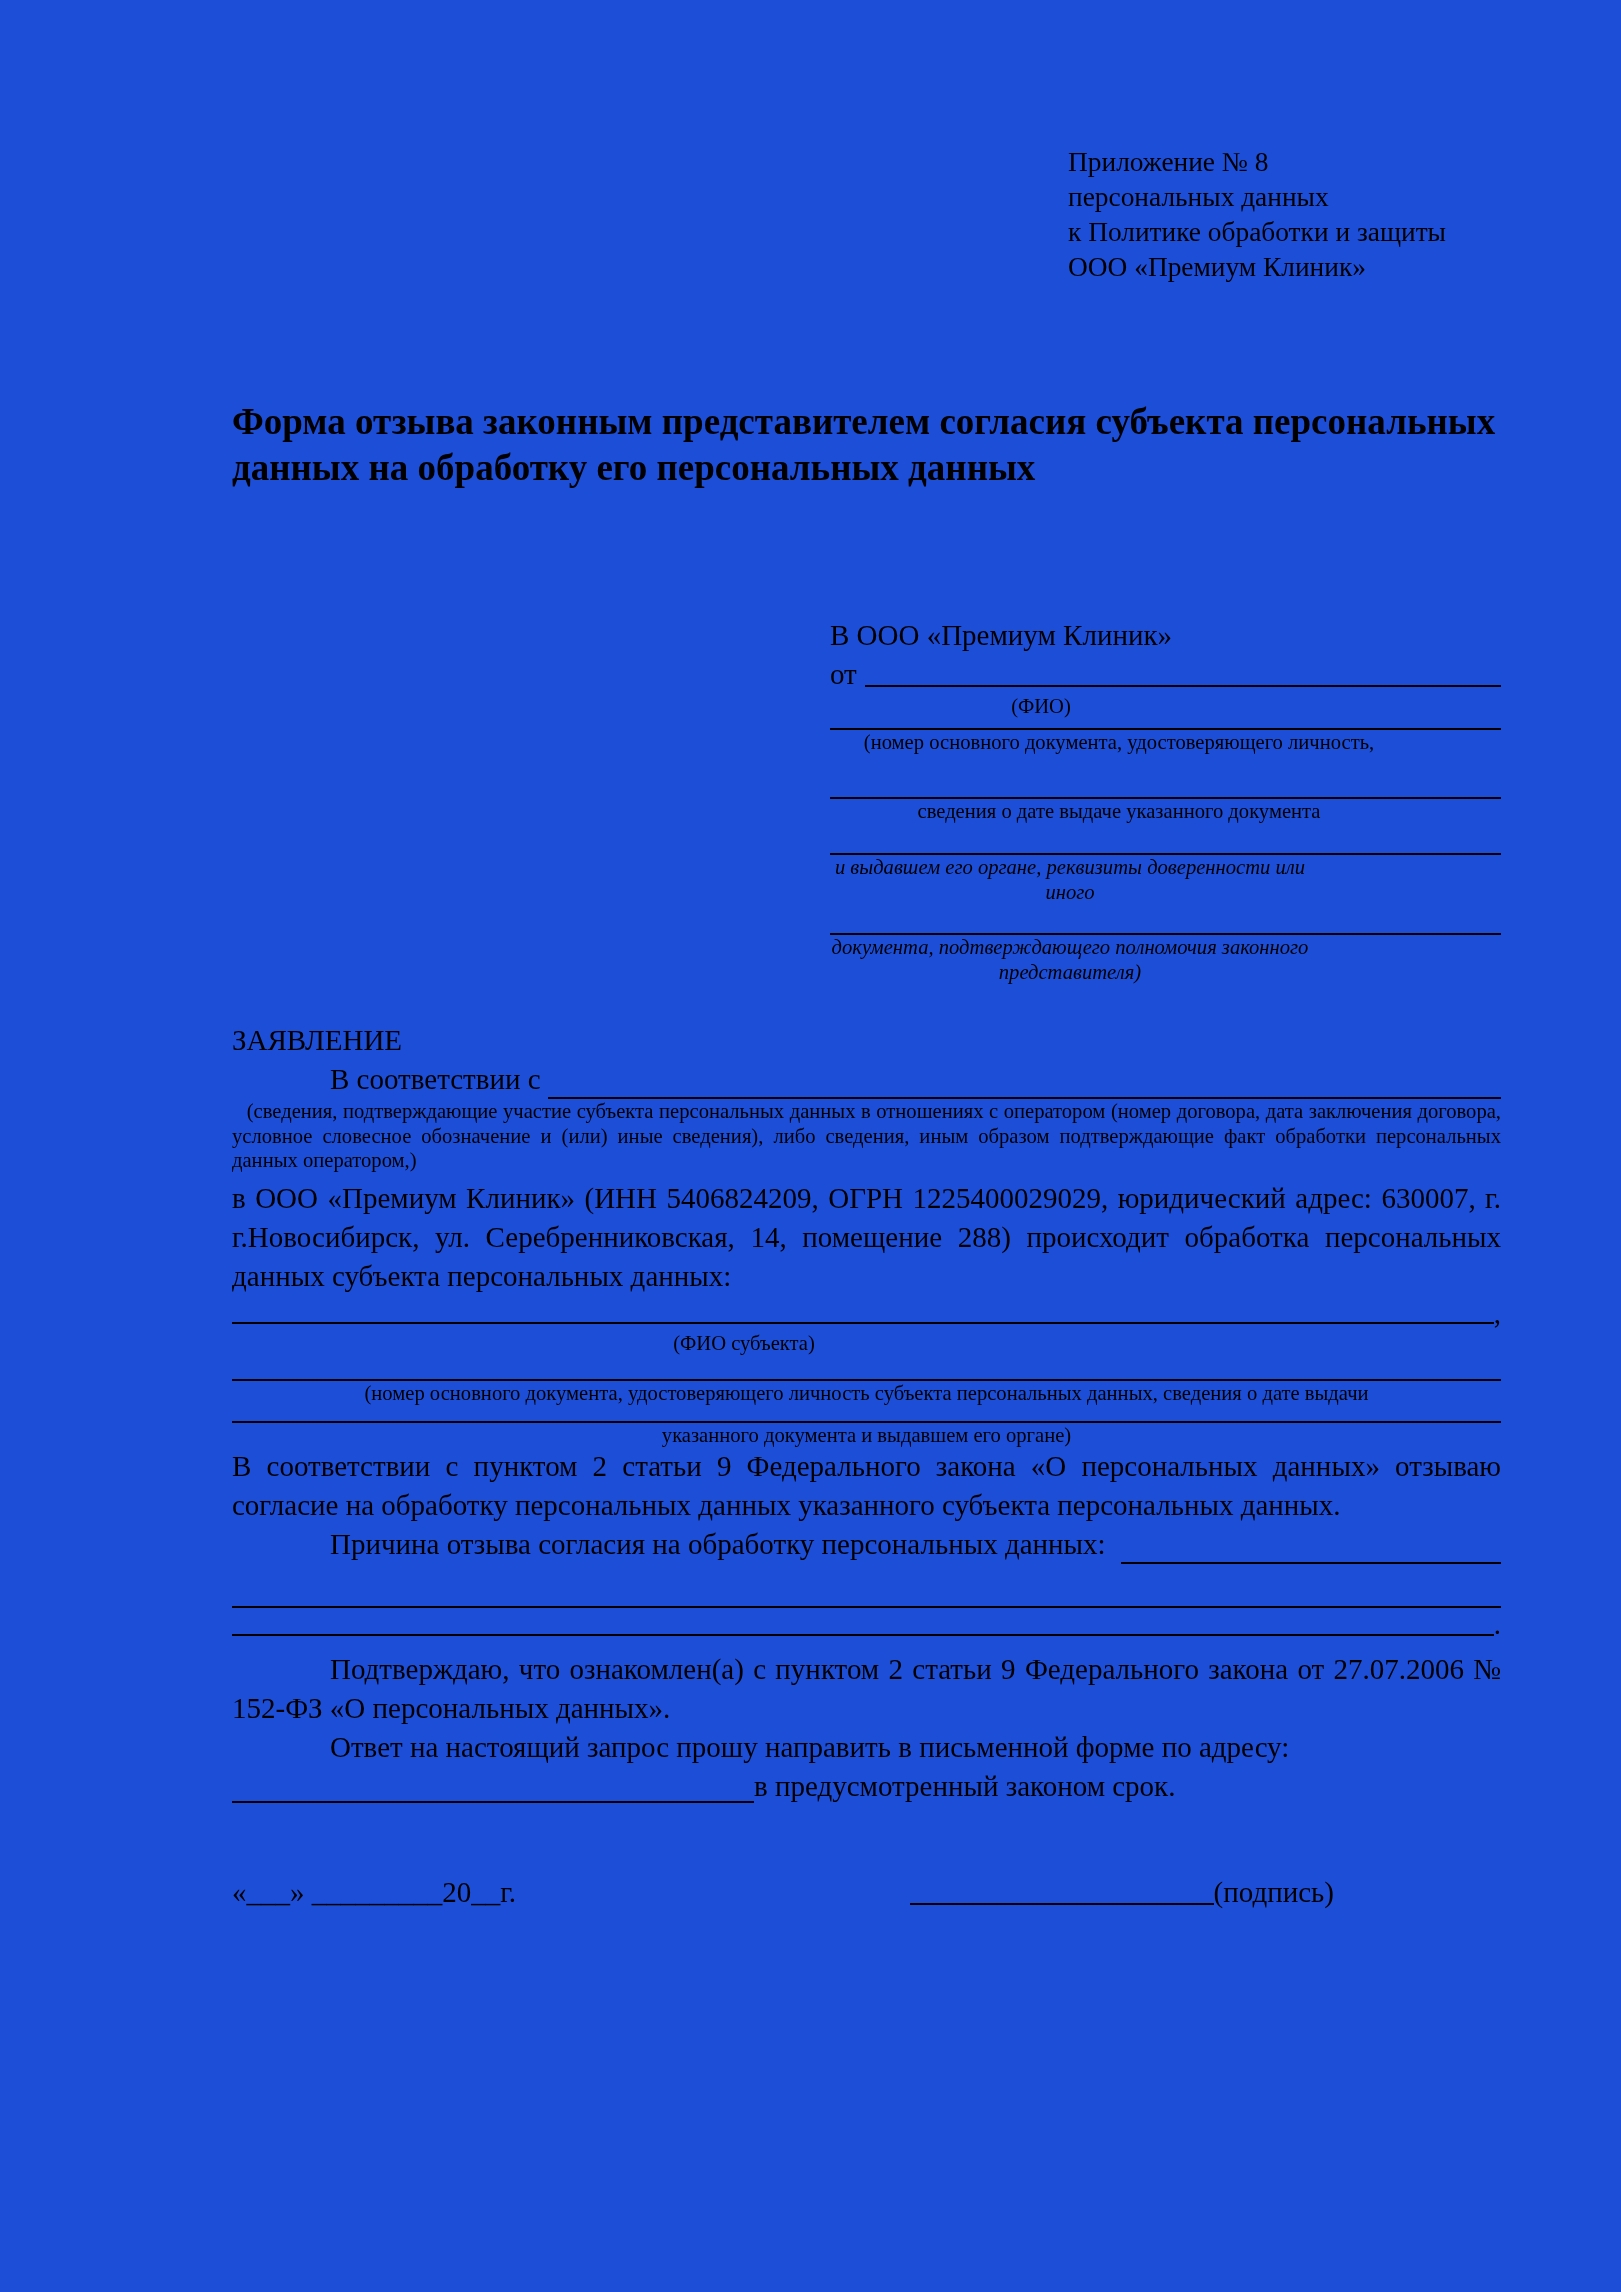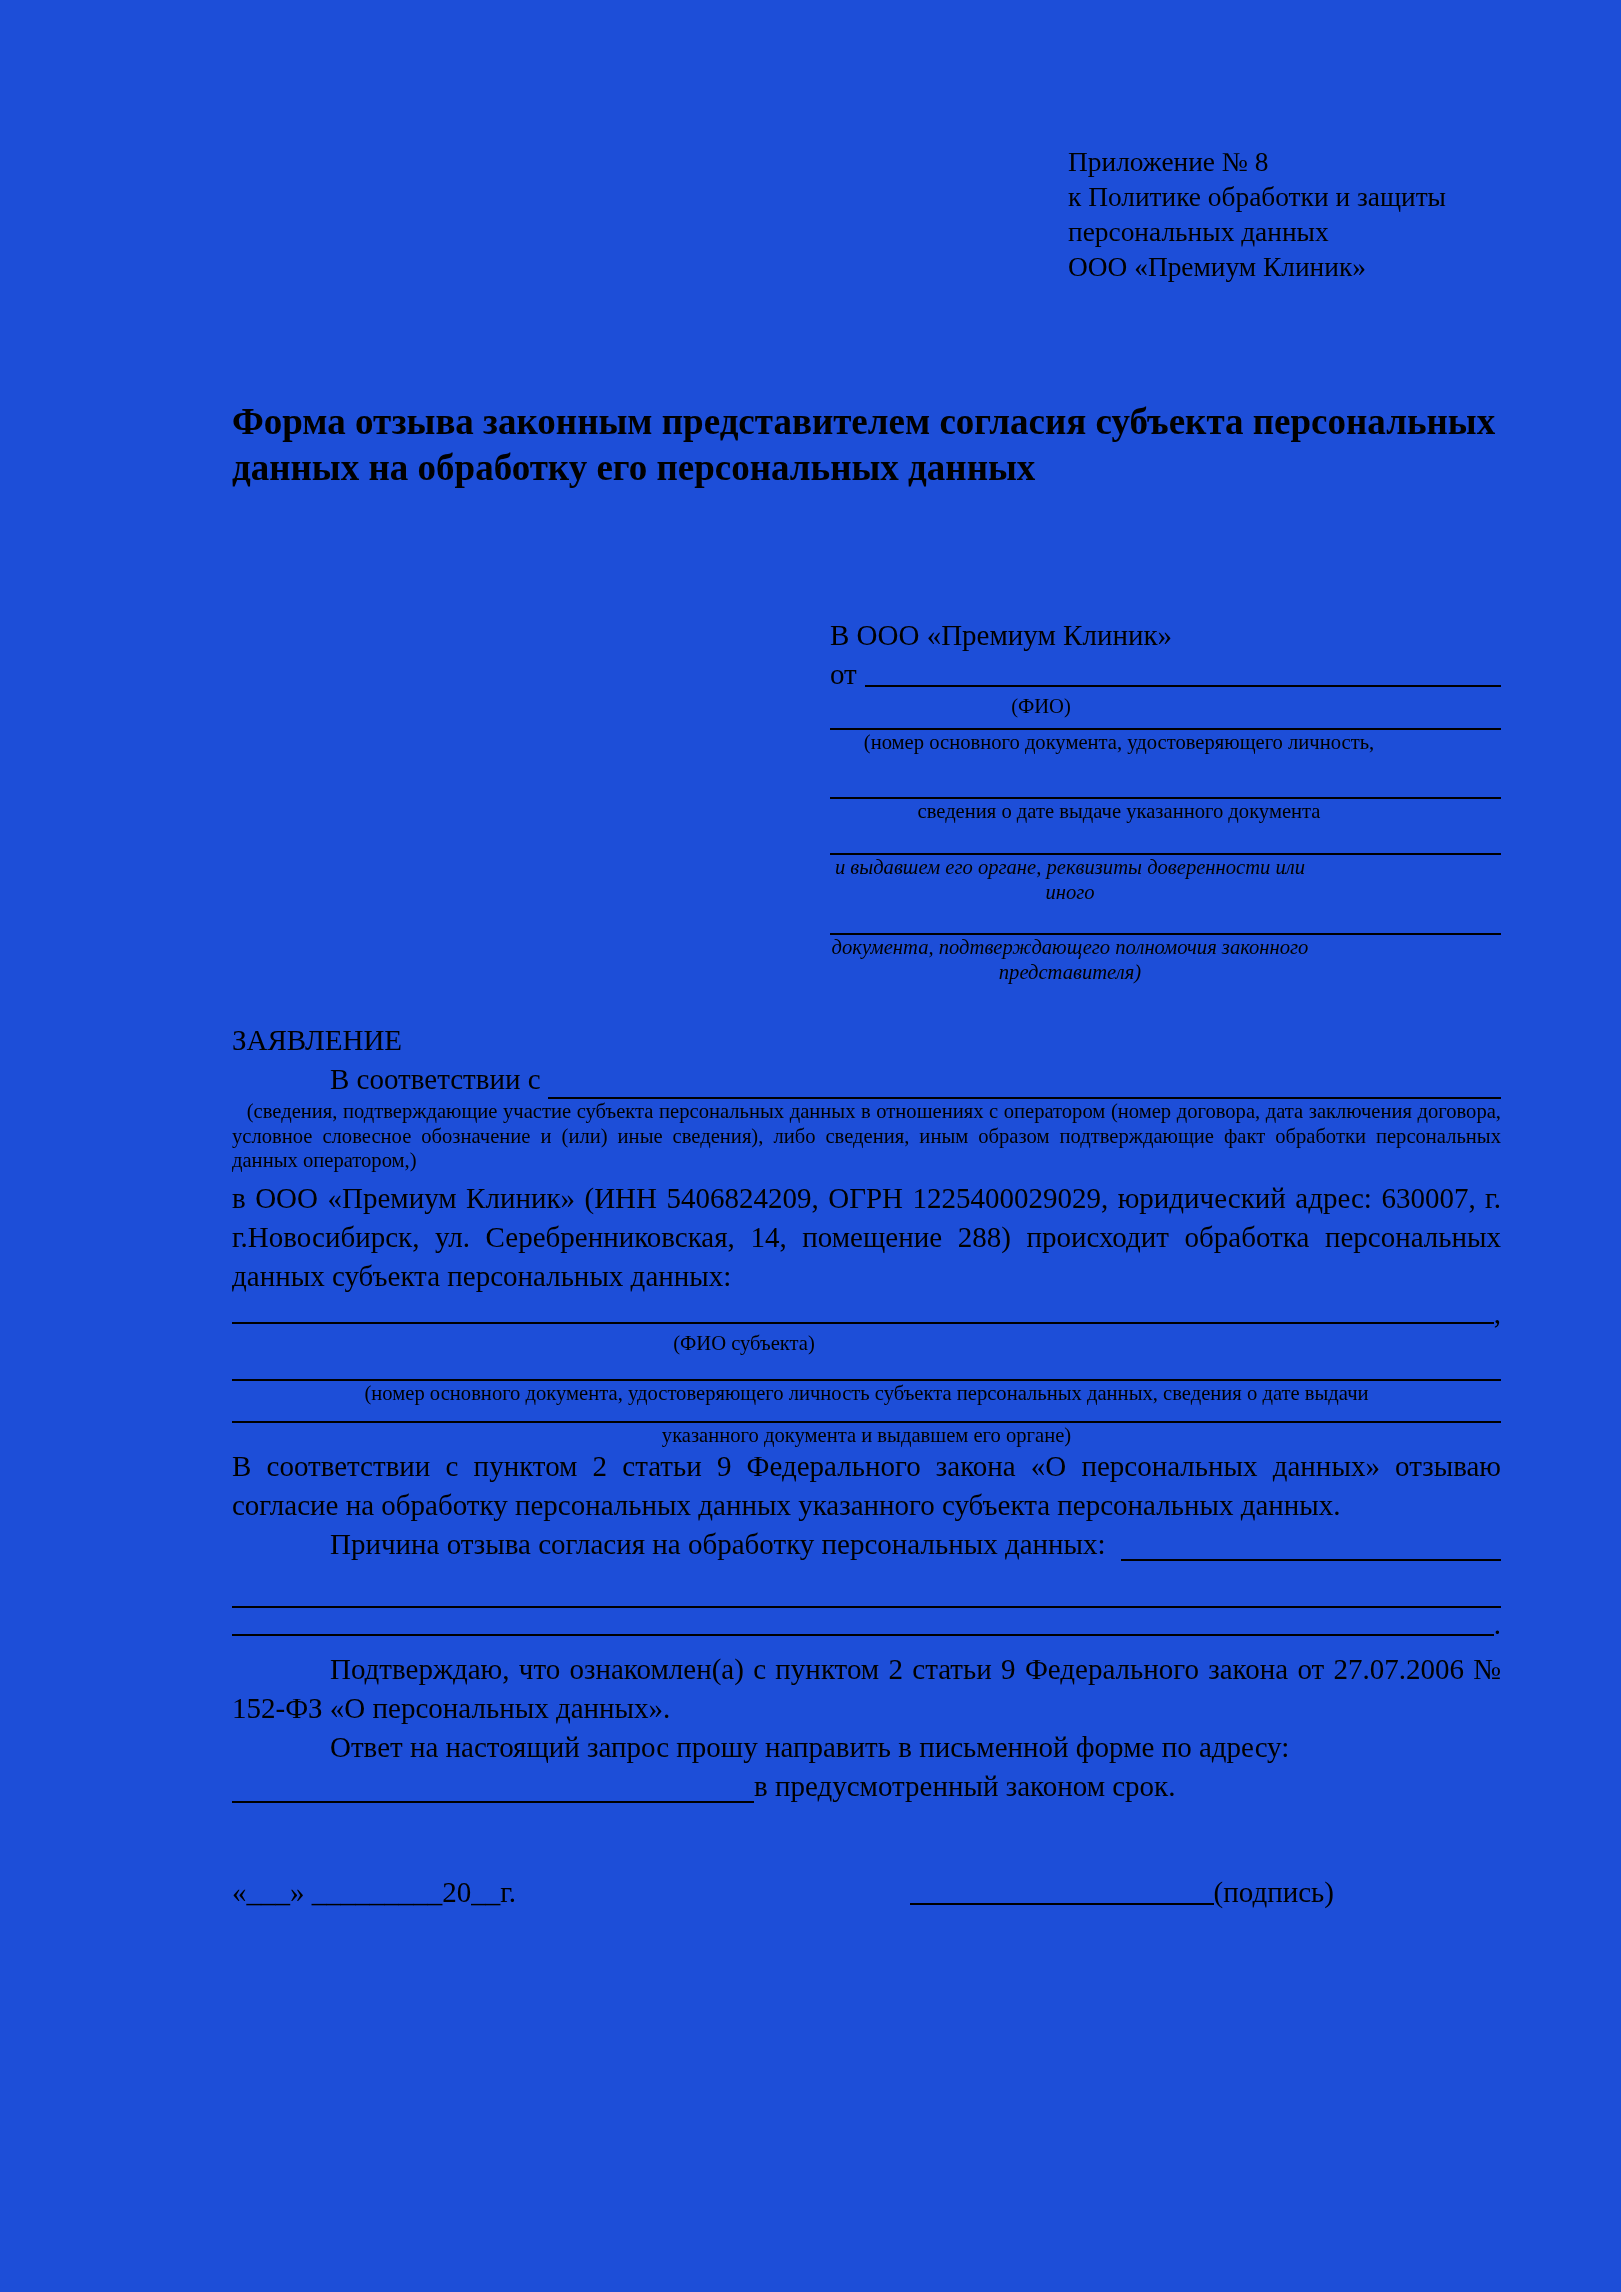--- a/index.html
+++ b/index.html
@@ -88,21 +88,21 @@
 
   .blank-row { display: flex; align-items: flex-start; height: 35px; }
   .blank-row .fill { margin-left: 0; height: 28px; }
   .blank-row .tail { line-height: 35px; }
 
   .subject-caption { padding-right: 245px; }
 
   .ul-doc1 { height: 25.5px; }
   .ul-doc2 { height: 17.6px; }
 
-  .reason-row { display: flex; align-items: center; height: 39px; }
+  .reason-row { display: flex; align-items: flex-end; height: 39px; }
   .reason-row .text { text-indent: 98px; white-space: pre; }
 
   .ul-blank1 { height: 44px; }
   .period-row { height: 34px; }
   .period-row .fill { height: 27.4px; }
   .period-row .tail { line-height: 33px; }
 
   .para-confirm { margin-top: 7.8px; }
 
   .reply-line { display: flex; align-items: center; height: 39px; }
@@ -120,22 +120,22 @@
   .sig-line { width: 304px; height: 32px; border-bottom: 2.9px solid #000; }
   .sig-caption { white-space: pre; }
 </style>
 </head>
 <body>
 
 <div class="page">
 
   <div class="header-block">
     <div>Приложение № 8</div>
+    <div>персональных данных</div>
     <div>к Политике обработки и защиты</div>
-    <div>персональных данных</div>
     <div>ООО «Премиум Клиник»</div>
   </div>
 
   <div class="doc-title">Форма отзыва законным представителем согласия субъекта персональных данных на обработку его персональных данных</div>
 
   <div class="addressee">
     <div>В ООО «Премиум Клиник»</div>
     <div class="addr-from">
       <span class="label">от</span>
       <span class="fill"></span>

